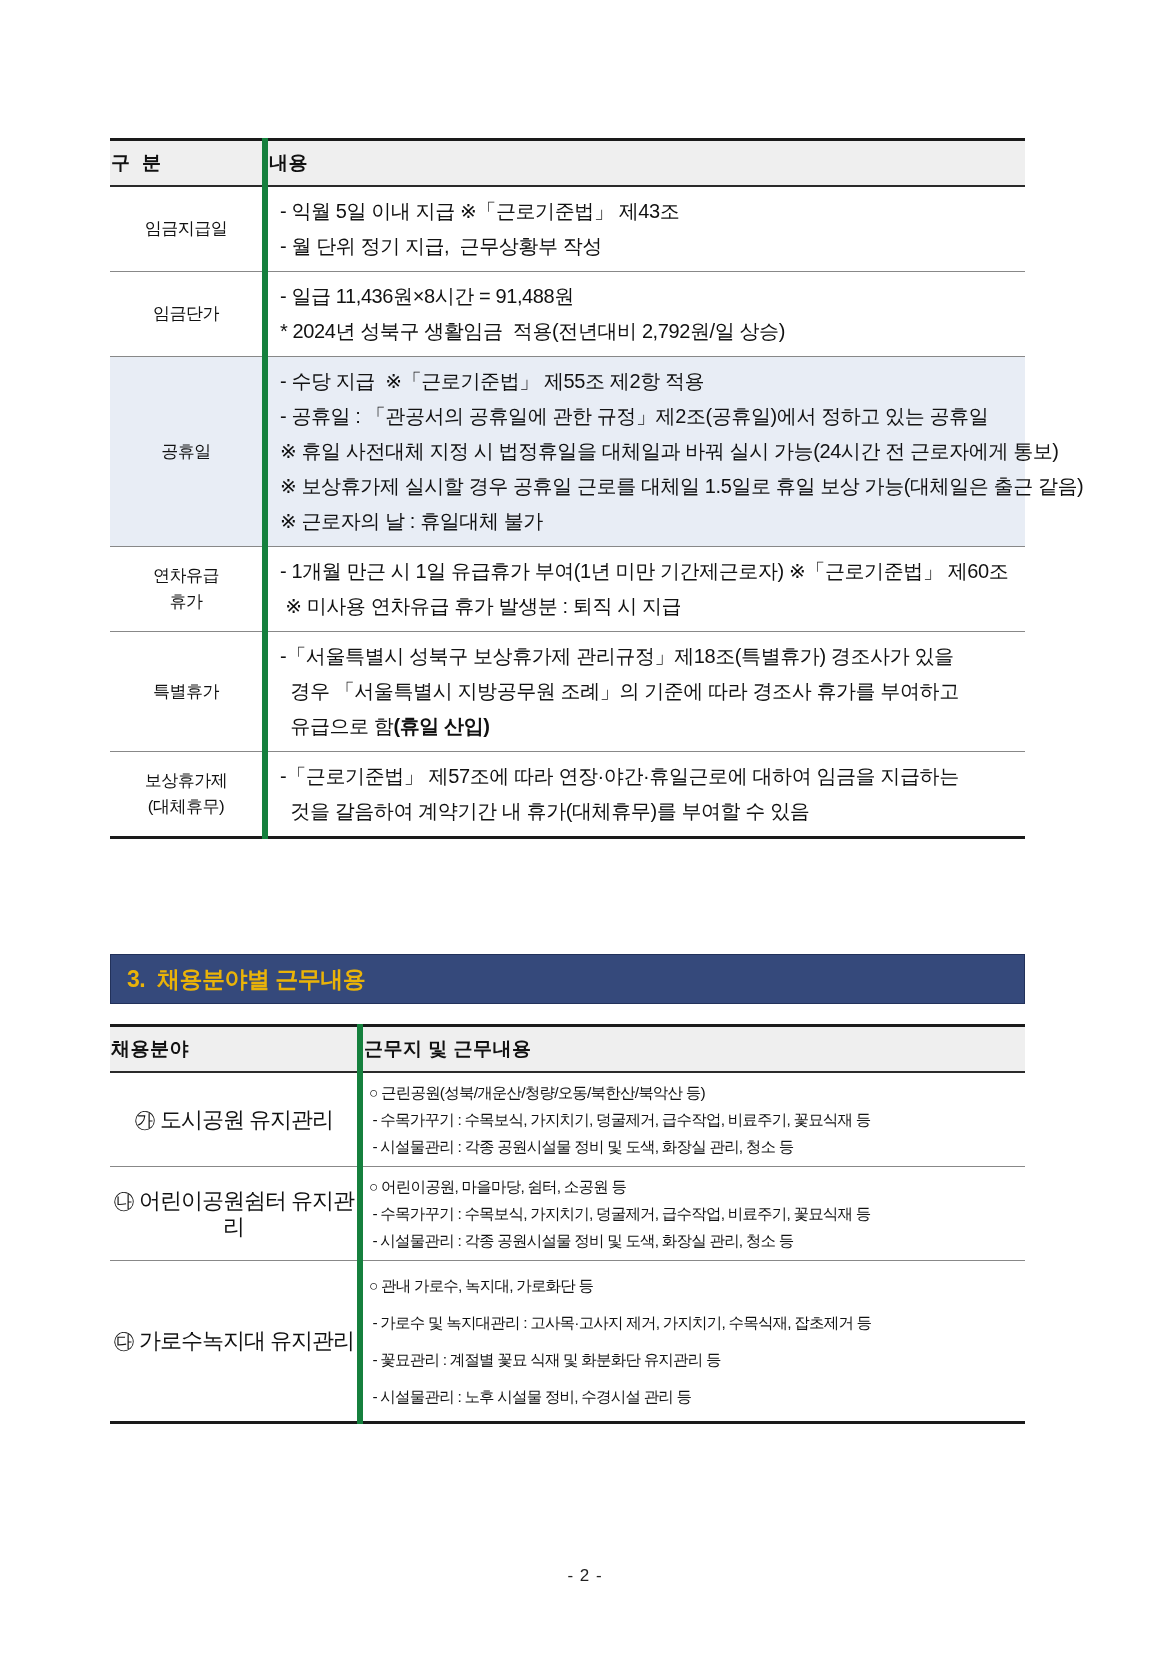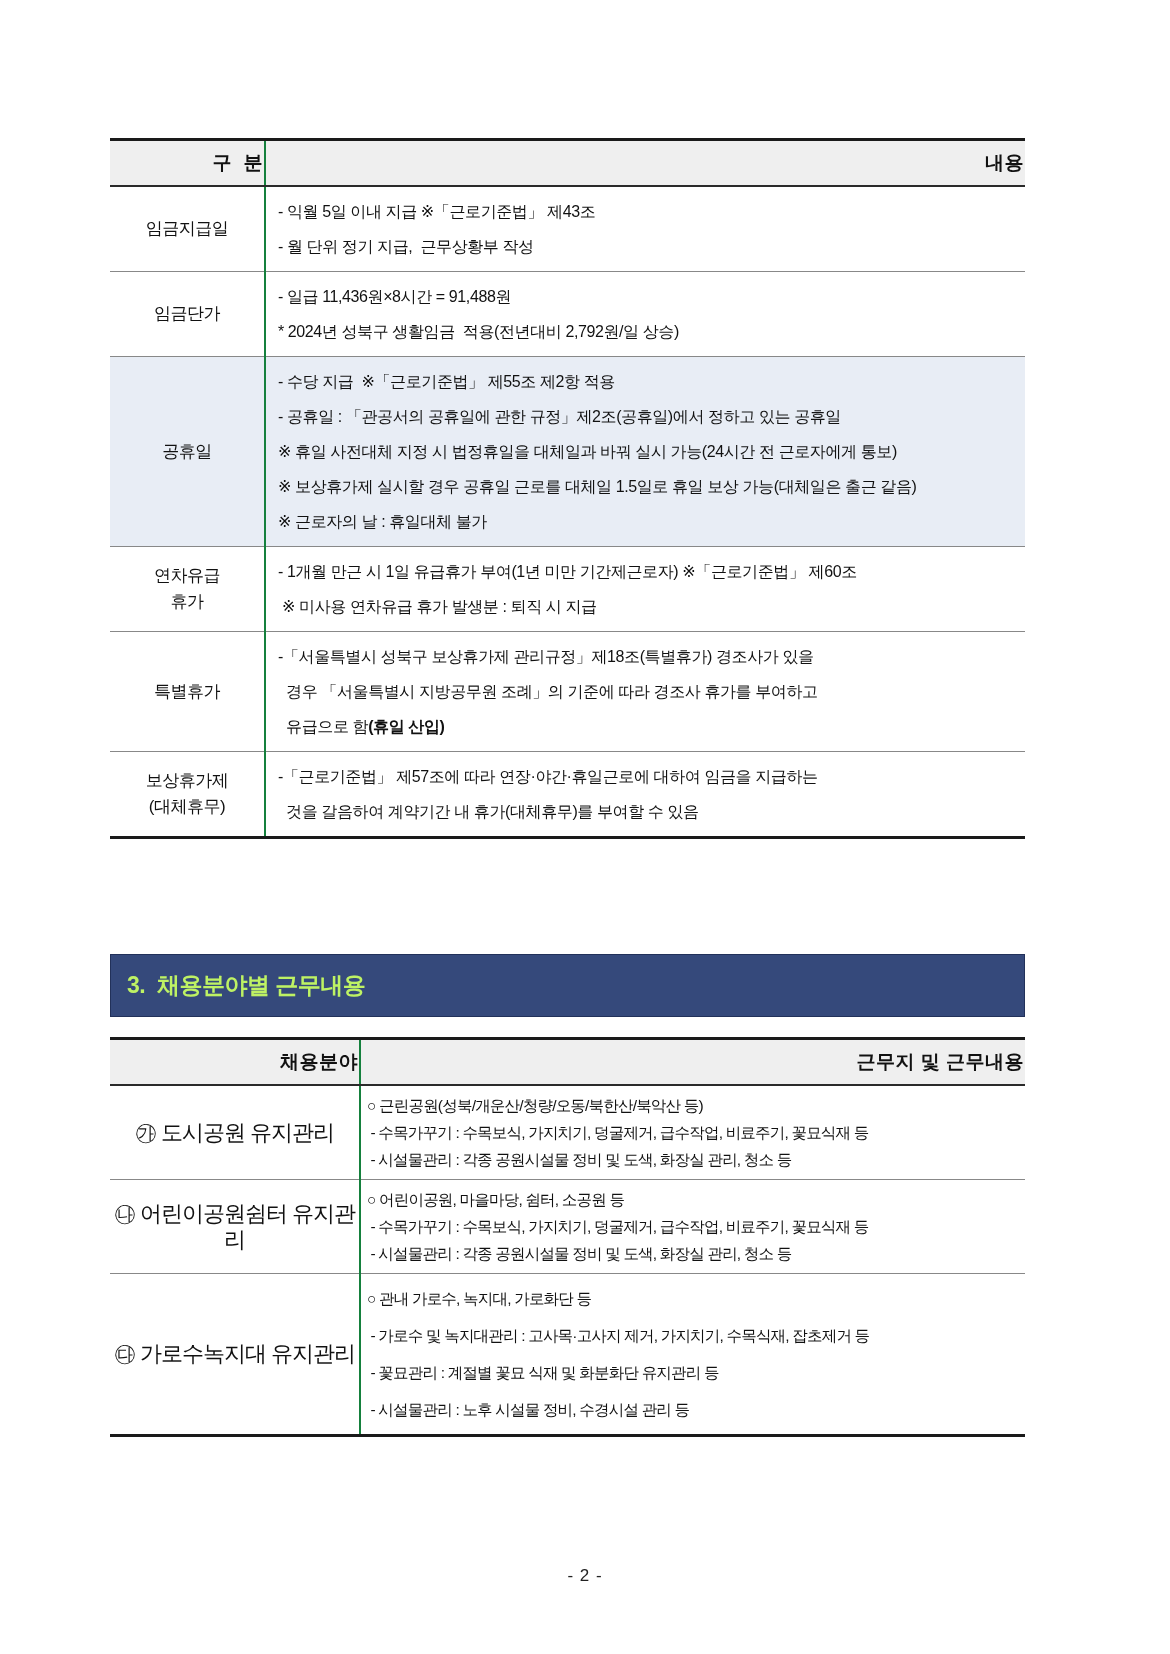--- a/index.html
+++ b/index.html
@@ -18,60 +18,60 @@
     width:915px;
     margin-left:110px;
   }
   .tbl th{
     background:var(--hdr-bg,#efefef);
     border-top:3px solid var(--bd-dark,#1a1a1a);
     border-bottom:2px solid #2a2a2a;
     font-weight:bold;
     font-size:19px;
     height:42px;
-    text-align:right;
+    text-align:left;
     vertical-align:middle;
     white-space:pre;
     letter-spacing:0.5px;
   }
-  .tbl th + th, .tbl td + td{border-left:2px solid #15803d;}
+  .tbl th + th, .tbl td + td{border-left:6px solid #15803d;}
   .tbl td{
     border-bottom:1px solid var(--bd-light,#888);
     vertical-align:middle;
     background:#fff;
   }
   .tbl tr:last-child td{border-bottom:3px solid var(--bd-dark,#1a1a1a);}
   .tbl td.cat{
     text-align:center;
     font-size:17px;
     white-space:pre-line;
     line-height:26px;
     letter-spacing:-0.5px;
     padding:4px 2px;
   }
   .tbl td.content{padding:7px 4px 7px 12px;}
   .line{
     white-space:pre;
     letter-spacing:-0.4px;
-    font-size:16px;
+    font-size:20px;
   }
   .line .b{font-weight:bold;}
   .tbl1{margin-top:138px;}
   .tbl1 .line{line-height:35px;}
   .tbl1 tr.highlight td{background:var(--row-hl,#e8edf5);}
 
   
   .section-bar{
     box-sizing:border-box;
     width:915px;
-    height:63px;
+    height:50px;
     margin:115px 0 0 110px;
     background:var(--accent,#35497b);
     border:1px solid #22315a;
-    color:#bef264;
+    color:#eab308;
     display:flex;
     align-items:center;
     padding-left:16px;
     font-size:23px;
     font-weight:bold;
     letter-spacing:-0.5px;
     white-space:pre;
   }
 
   

